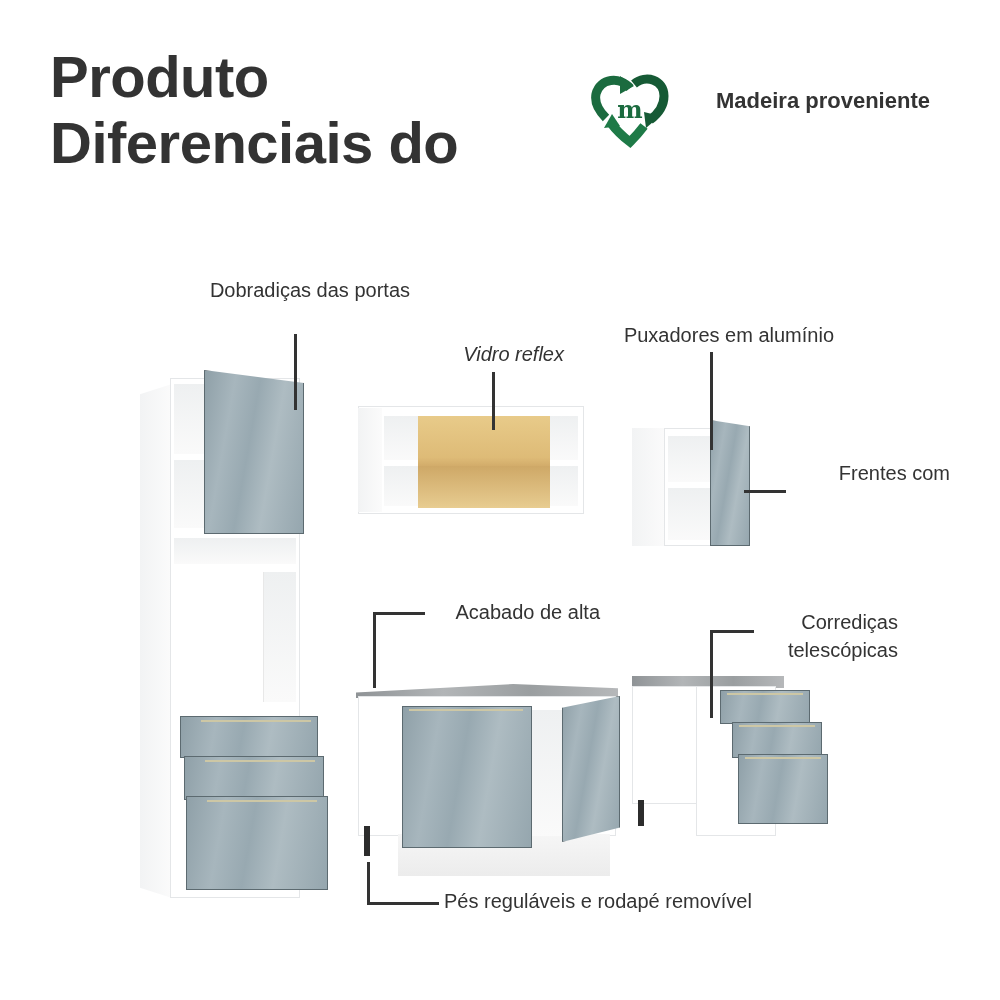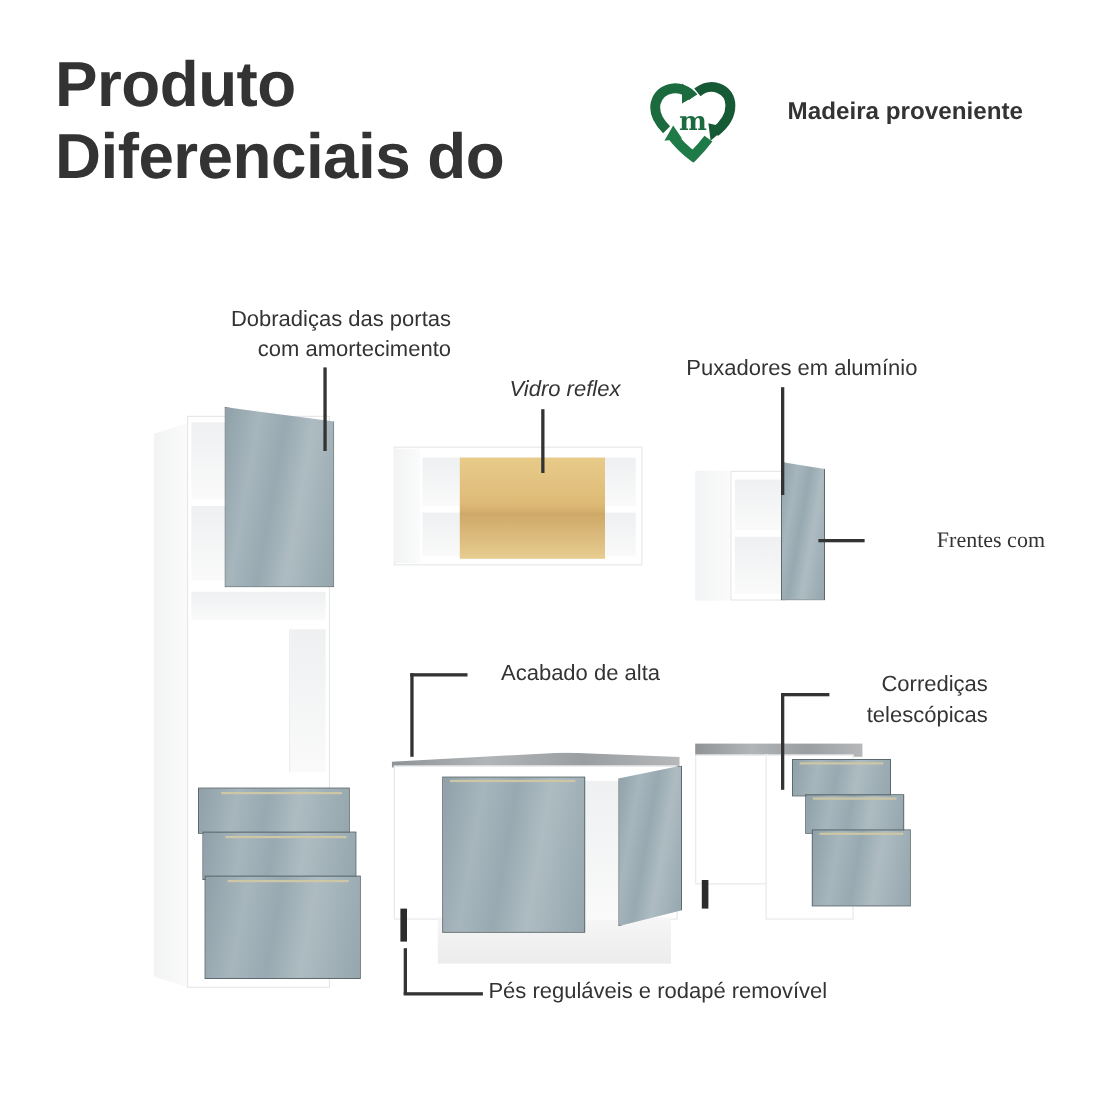--- a/index.html
+++ b/index.html
@@ -106,35 +106,34 @@
     <div class="handle" style="left:6px;top:2px;width:76px;"></div>
   </div>
   <div class="cab glass" style="left:738px;top:754px;width:90px;height:70px;">
     <div class="handle" style="left:6px;top:2px;width:76px;"></div>
   </div>
   <div class="leg" style="left:638px;top:800px;height:26px;"></div>
 </div>
 
 <div class="label" style="left:180px;top:276px;width:230px;">
   <div>Dobradiças das portas</div>
-  <div>com amortecimento</div>
 </div>
 <div class="line" style="left:294px;top:334px;width:3px;height:76px;"></div>
 
 <div class="label" style="left:424px;top:340px;width:140px;font-style:italic;">
   <div>Vidro reflex</div>
 </div>
 <div class="line" style="left:492px;top:372px;width:3px;height:58px;"></div>
 
 <div class="label" style="left:590px;top:321px;width:244px;">
   <div>Puxadores em alumínio</div>
 </div>
 <div class="line" style="left:710px;top:352px;width:3px;height:98px;"></div>
 
-<div class="label" style="left:770px;top:477px;width:180px;font-family:Liberation Serif, serif;">
+<div class="label" style="left:770px;top:459px;width:180px;">
   <div>Frentes com</div>
 </div>
 <div class="line" style="left:744px;top:490px;width:42px;height:3px;"></div>
 
 <div class="label" style="left:428px;top:598px;width:172px;">
   <div>Acabado de alta</div>
 </div>
 <div class="line" style="left:373px;top:612px;width:52px;height:3px;"></div>
 <div class="line" style="left:373px;top:612px;width:3px;height:76px;"></div>
 

